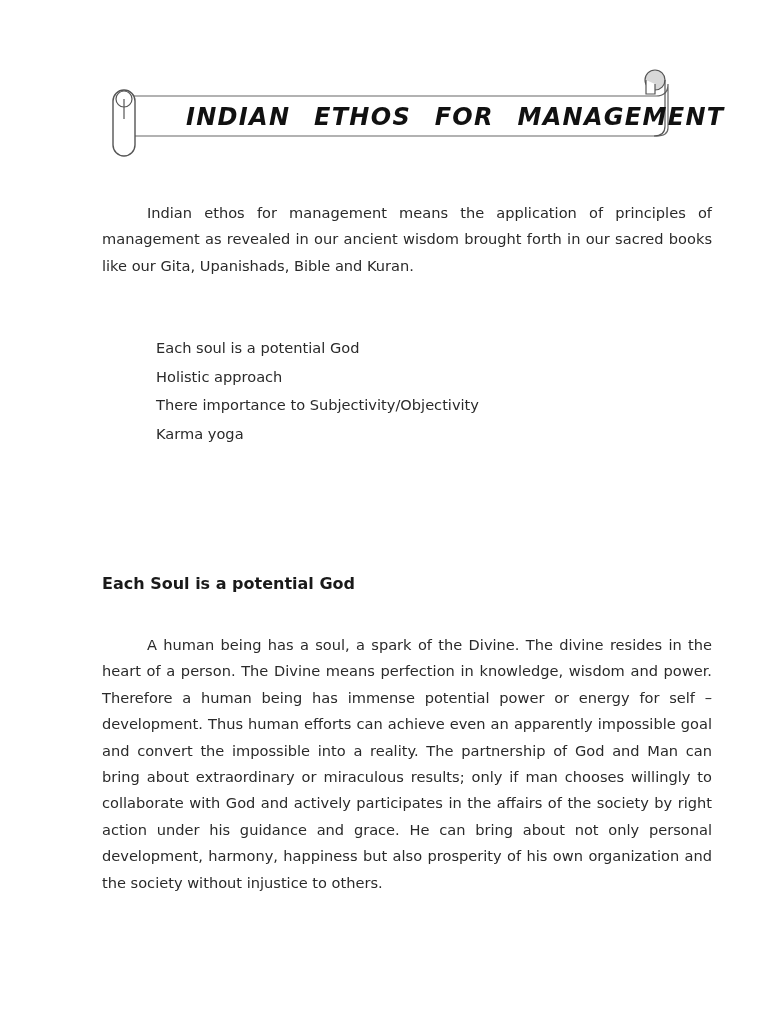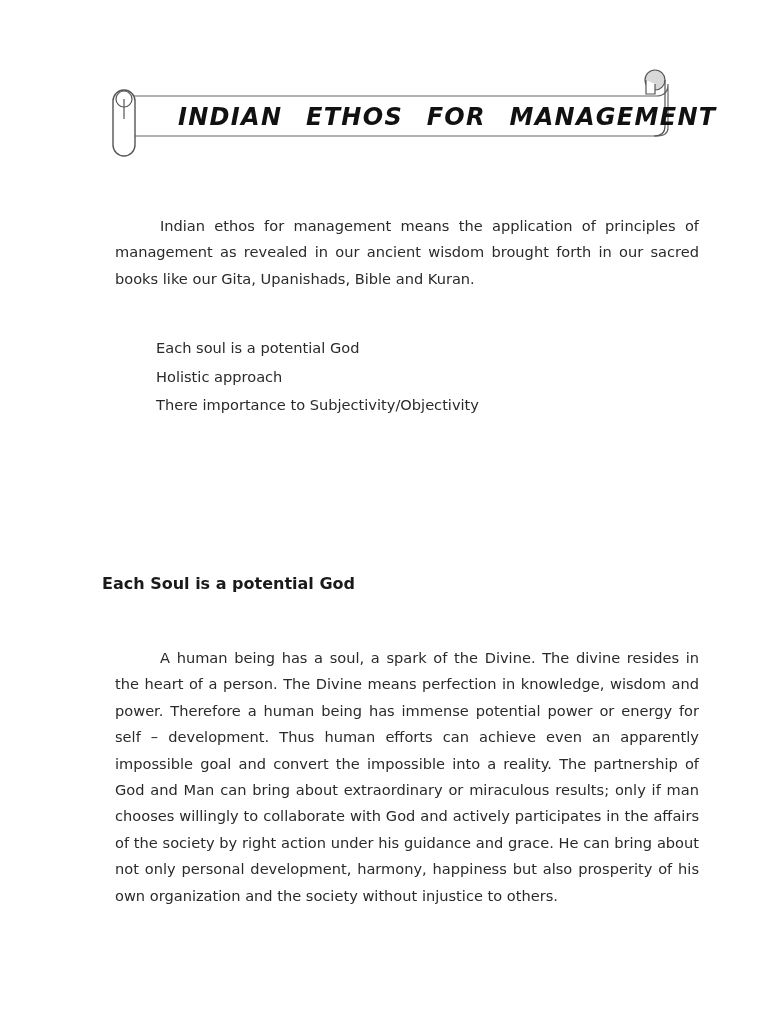--- a/index.html
+++ b/index.html
@@ -1,21 +1,21 @@
 <!DOCTYPE html>
 <html><head>
 <meta charset="utf-8">
 <style>
   html, body { margin: 0; padding: 0; background: #ffffff; }
   body { width: 768px; height: 1024px; position: relative; overflow: hidden; font-family: "DejaVu Sans", sans-serif; color: #222; }
   .banner { position: absolute; left: 108px; top: 66px; width: 566px; height: 96px; }
   .banner svg { position: absolute; left: 0; top: 0; }
-  .banner-title { position: absolute; left: 70px; top: 37px; font-family: "DejaVu Sans", sans-serif; font-weight: bold; font-style: italic; font-size: 24px; letter-spacing: 1.3px; word-spacing: 14px; color: #111; white-space: nowrap; }
+  .banner-title { position: absolute; left: 78px; top: 37px; font-family: "DejaVu Sans", sans-serif; font-weight: bold; font-style: italic; font-size: 24px; letter-spacing: 1.3px; word-spacing: 14px; color: #111; white-space: nowrap; }
   .body-text { position: absolute; left: 102px; width: 610px; font-size: 14.6px; line-height: 26.4px; color: #2a2a2a; }
-  .para { margin: 13px; text-align: justify; text-indent: 45px; }
+  .para { margin: 0; text-align: justify; text-indent: 45px; }
   .list { position: absolute; left: 156px; top: 334px; font-size: 14.6px; color: #2a2a2a; }
   .list div { height: 28.7px; line-height: 28.7px; }
   .heading { position: absolute; left: 102px; top: 574px; font-size: 16px; font-weight: bold; color: #1a1a1a; }
 </style>
 </head>
 <body>
 
 <div class="banner">
   <svg width="566" height="96" viewBox="0 0 566 96">
 
@@ -35,19 +35,20 @@
 </div>
 
 <div class="body-text" style="top:200px;">
   <p class="para">Indian ethos for management means the application of principles of management as revealed in our ancient wisdom brought forth in our sacred books like our Gita, Upanishads, Bible and Kuran.</p>
 </div>
 
 <div class="list">
   <div>Each soul is a potential God</div>
   <div>Holistic approach</div>
   <div>There importance to Subjectivity/Objectivity</div>
+  <div>Karma yoga</div>
 </div>
 
 <div class="heading">Each Soul is a potential God</div>
 
 <div class="body-text" style="top:632px;">
   <p class="para">A human being has a soul, a spark of the Divine. The divine resides in the heart of a person. The Divine means perfection in knowledge, wisdom and power. Therefore a human being has immense potential power or energy for self – development. Thus human efforts can achieve even an apparently impossible goal and convert the impossible into a reality. The partnership of  God and Man can bring about extraordinary or miraculous results; only if man chooses willingly to collaborate with God and actively participates in the affairs of the society by right action under his guidance and grace. He can bring about not only personal development, harmony, happiness but also prosperity of his own organization and the society without injustice to others.</p>
 </div>
 
 </body></html>

